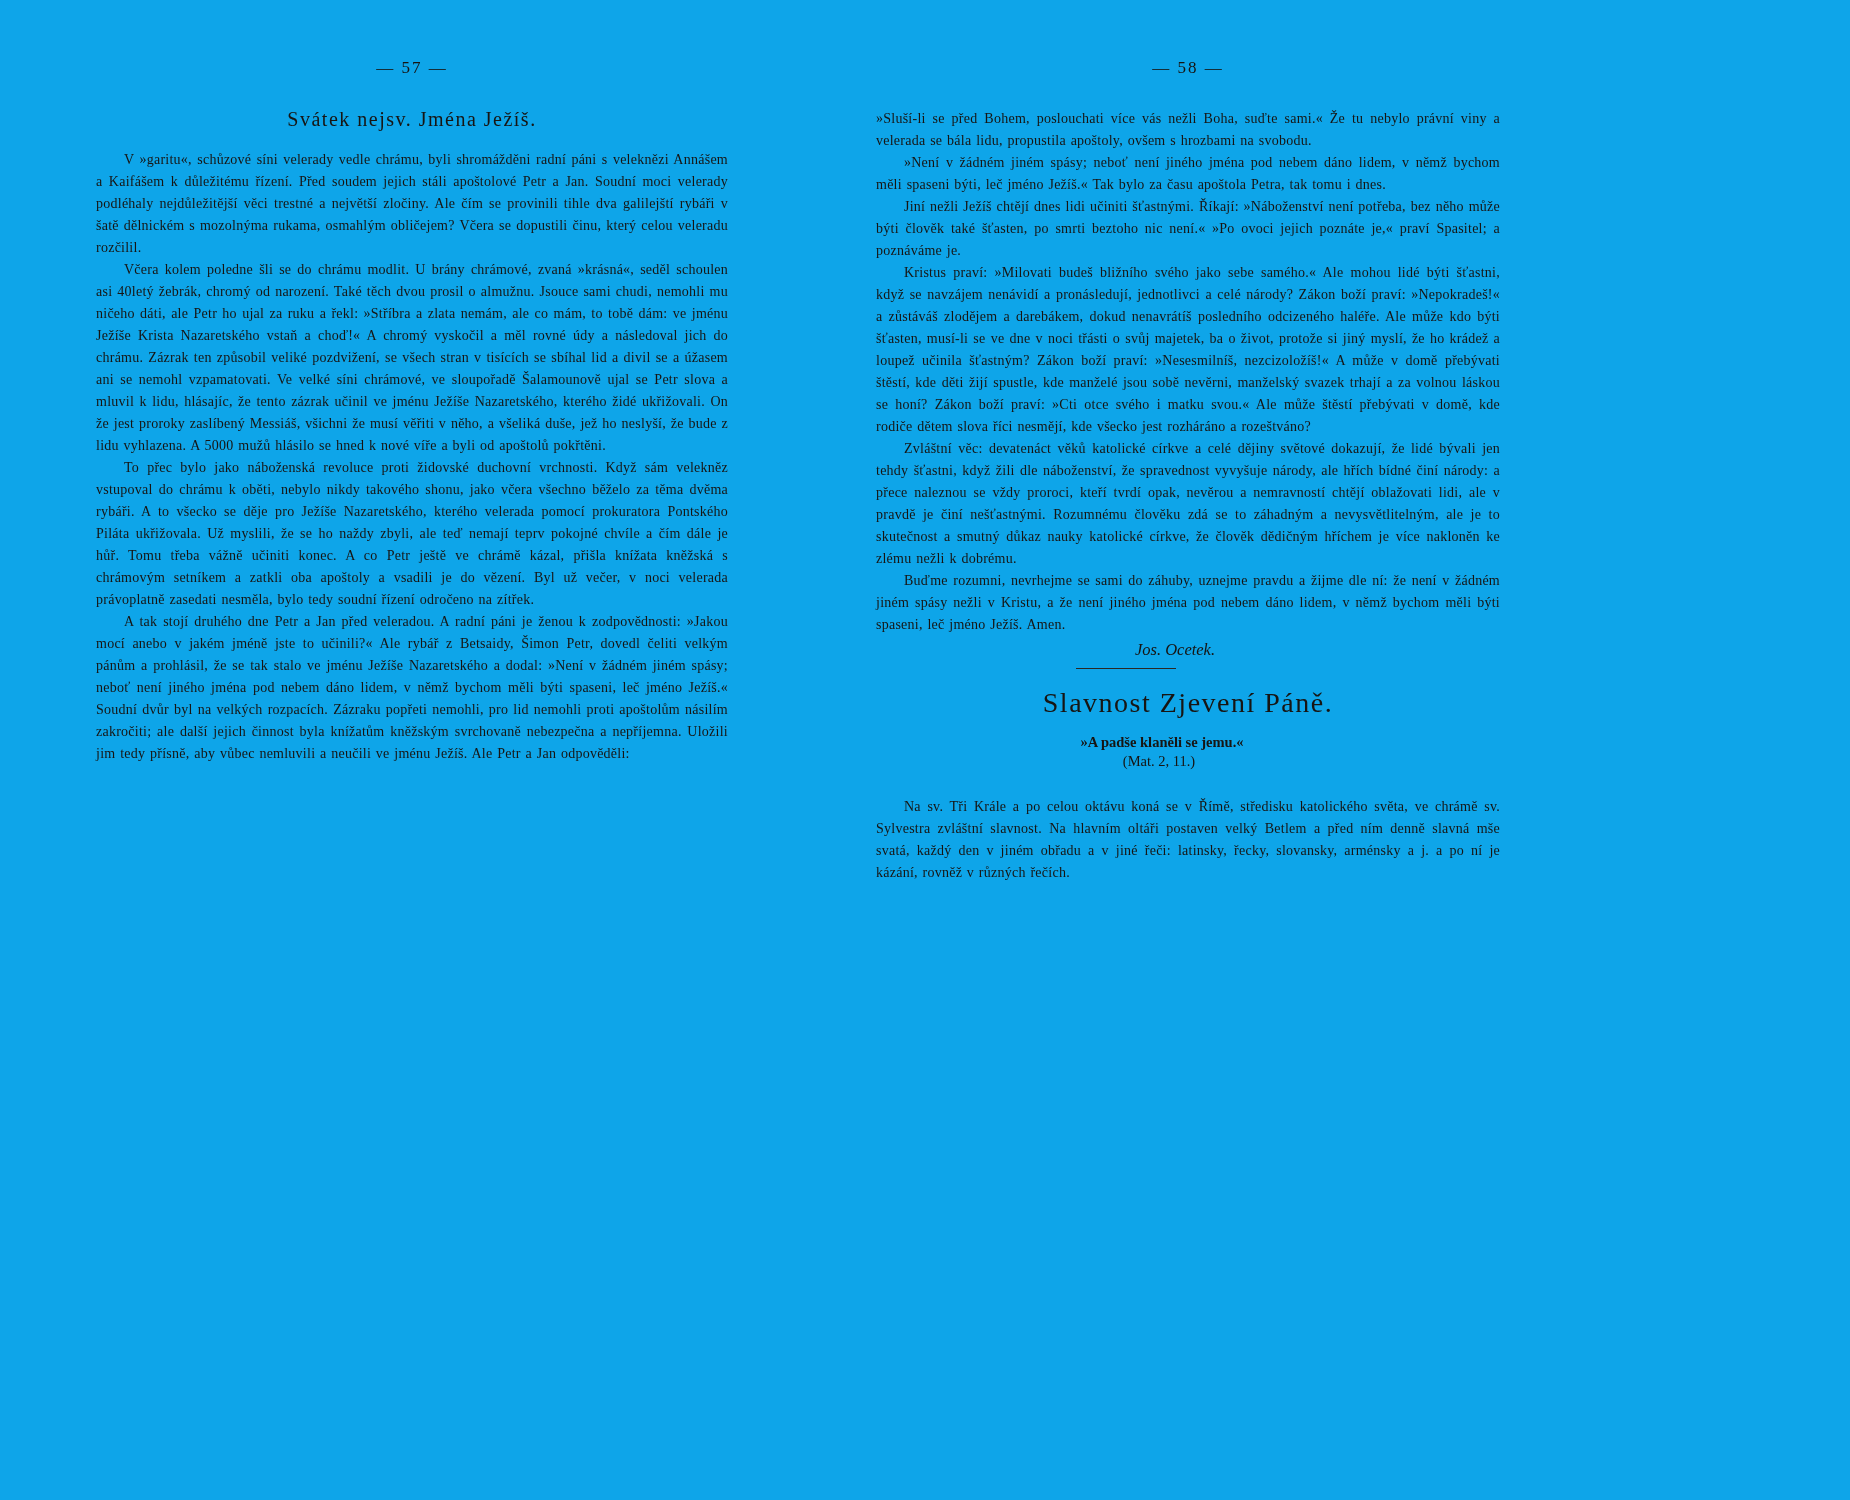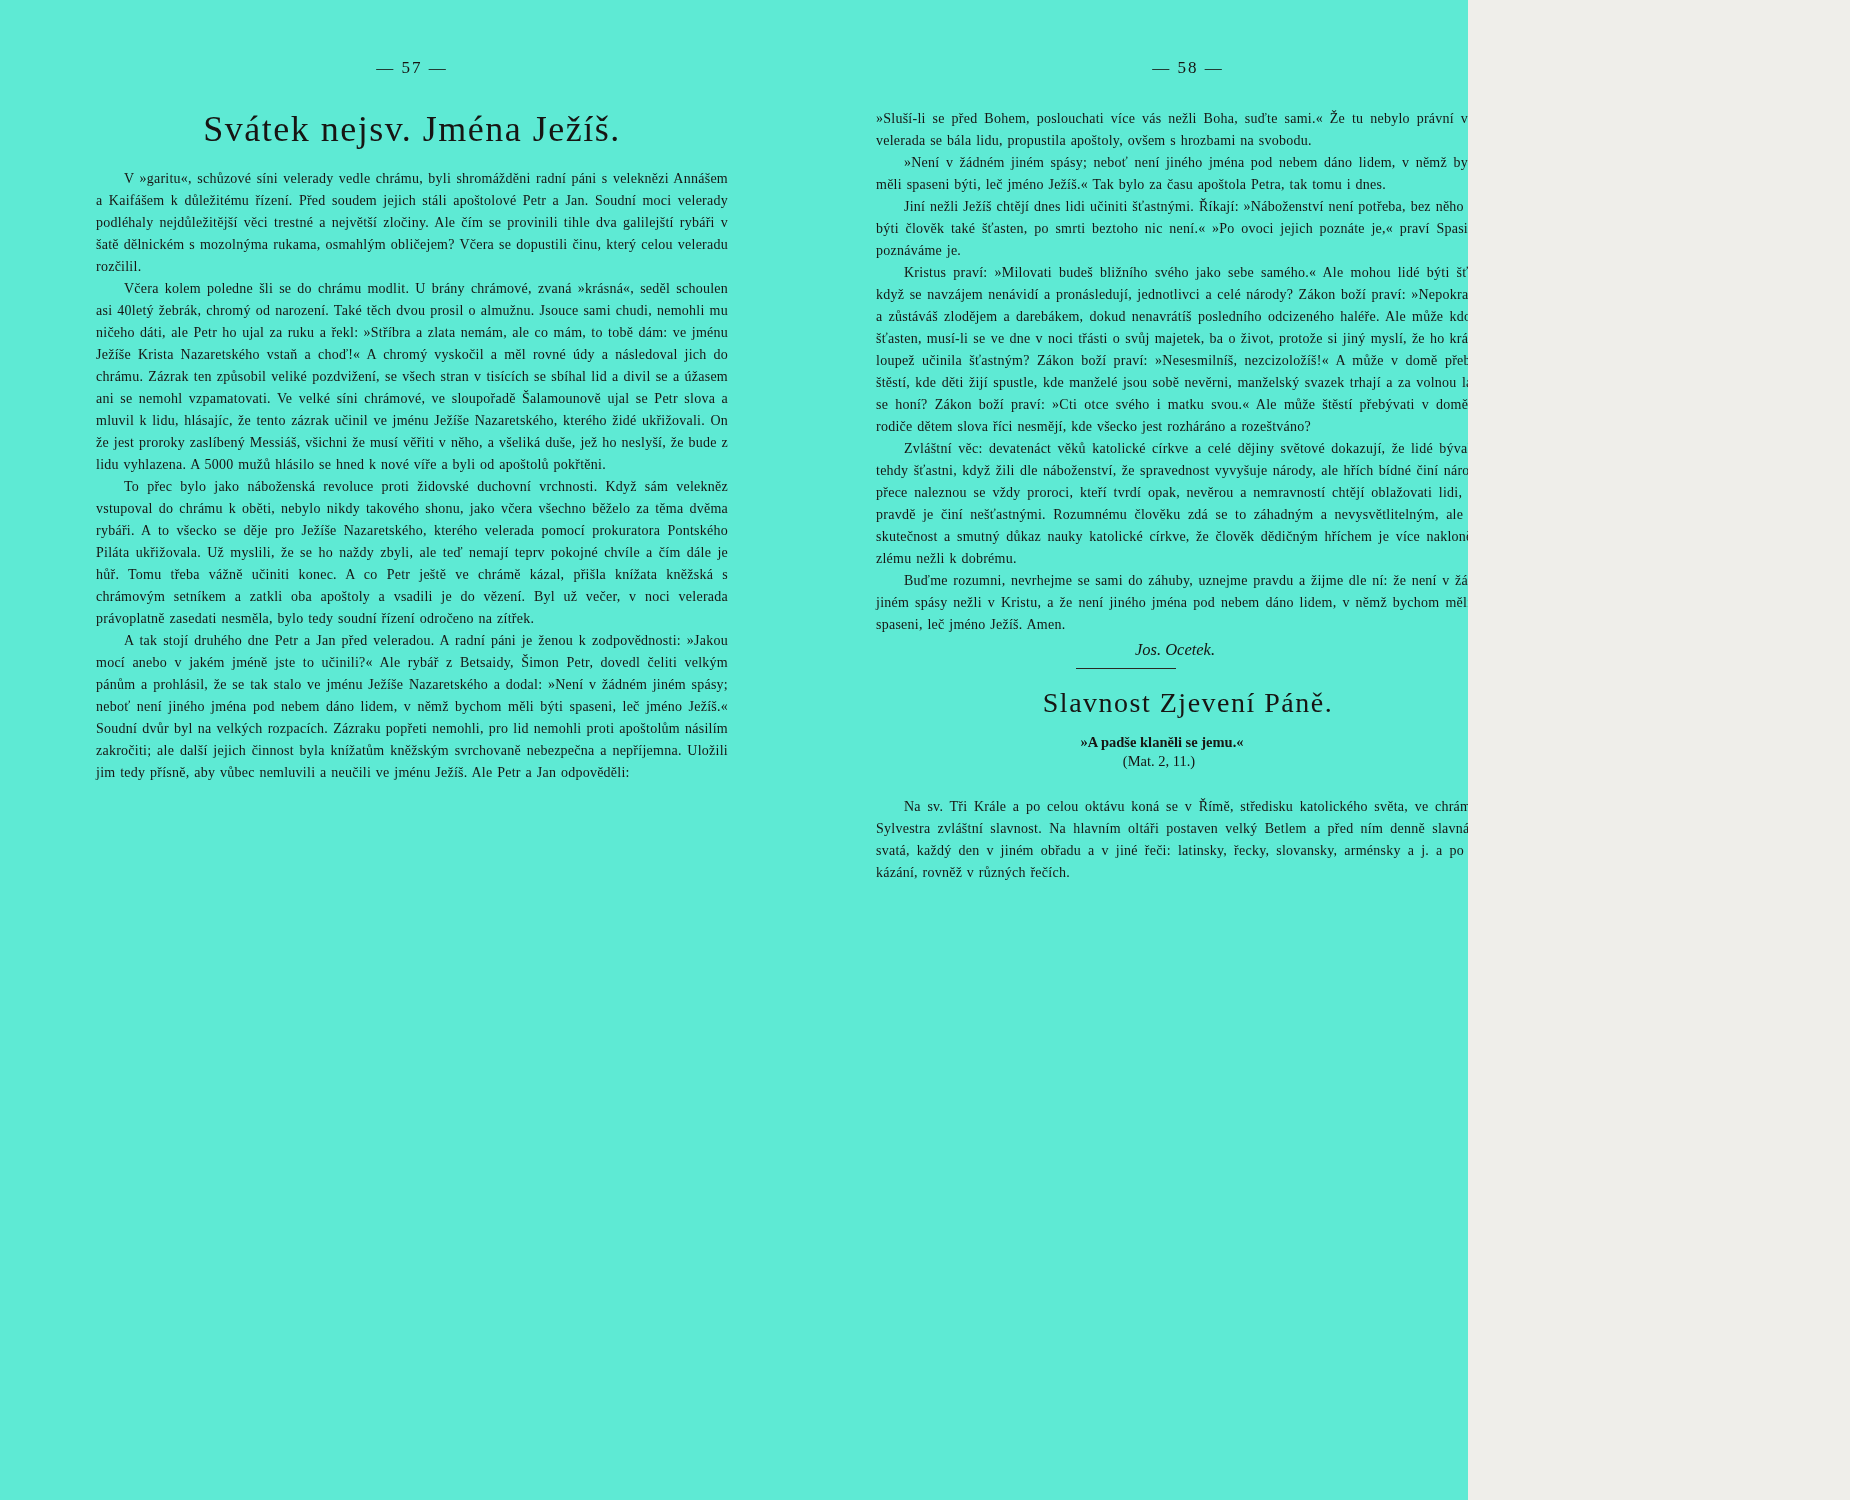--- a/index.html
+++ b/index.html
@@ -1,38 +1,38 @@
 <!DOCTYPE html>
 <html><head>
 <meta charset="utf-8">
 <style>
   html, body { margin: 0; padding: 0; background: #efeeea; }
   .spread {
     position: relative;
-    width: 1468px;
+    width: 1850px;
     height: 1500px;
-    background: #5eead4;
+    background: #0ea5e9;
     font-family: "Liberation Serif", serif;
     color: #171513;
     overflow: hidden;
   }
   .col { position: absolute; top: 58px; }
   .col-left  { left: 96px;  width: 632px; }
   .col-right { left: 876px; width: 624px; }
 
   .page-num {
     text-align: center;
     font-size: 17px;
     letter-spacing: 2px;
     margin: 0 0 30px 0;
   }
 
   .article-title {
     text-align: center;
-    font-size: 36px;
+    font-size: 20px;
     font-weight: 400;
     letter-spacing: 1.5px;
     margin: 6px 0 18px 0;
   }
 
   .epigraph { font-size: 14.5px; line-height: 19px; margin-bottom: 20px; }
   .epigraph .quote { display: block; text-align: center; font-weight: bold; }
   .epigraph .cite  { display: block; text-align: center; transform: translateX(72px); }
 
   .body-text p {

